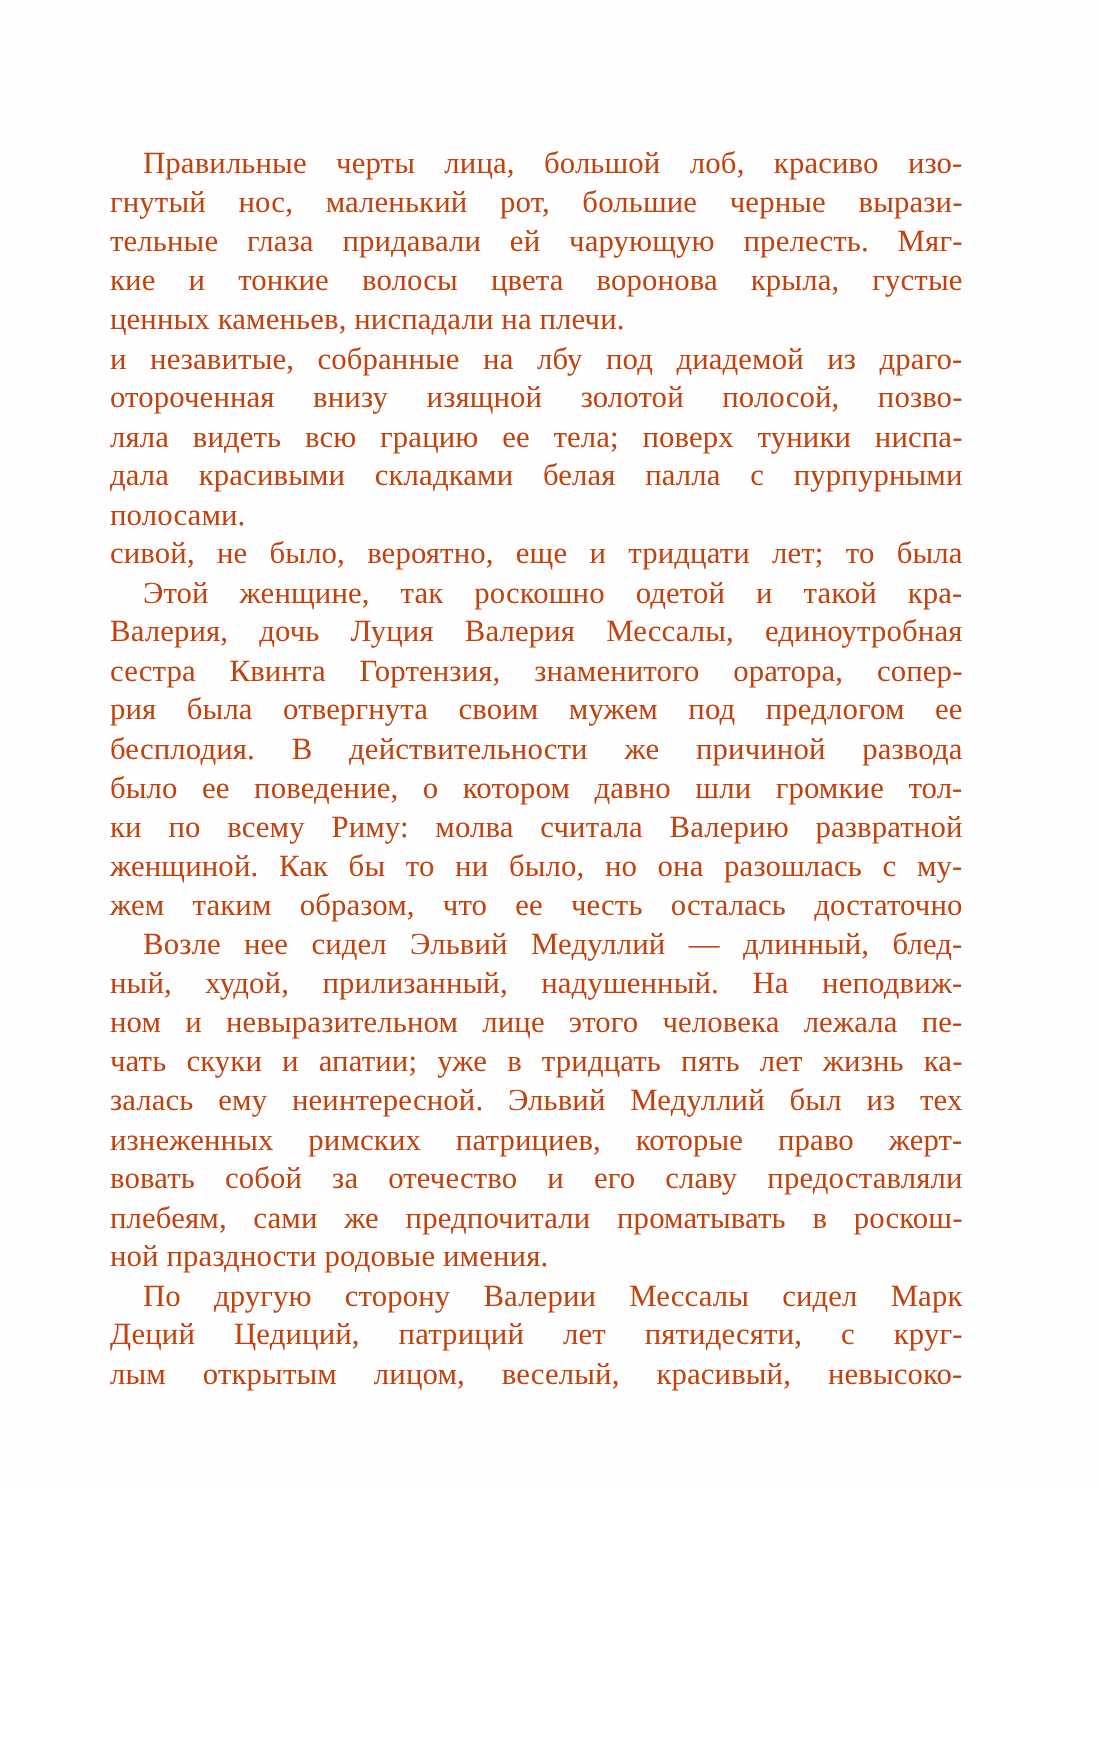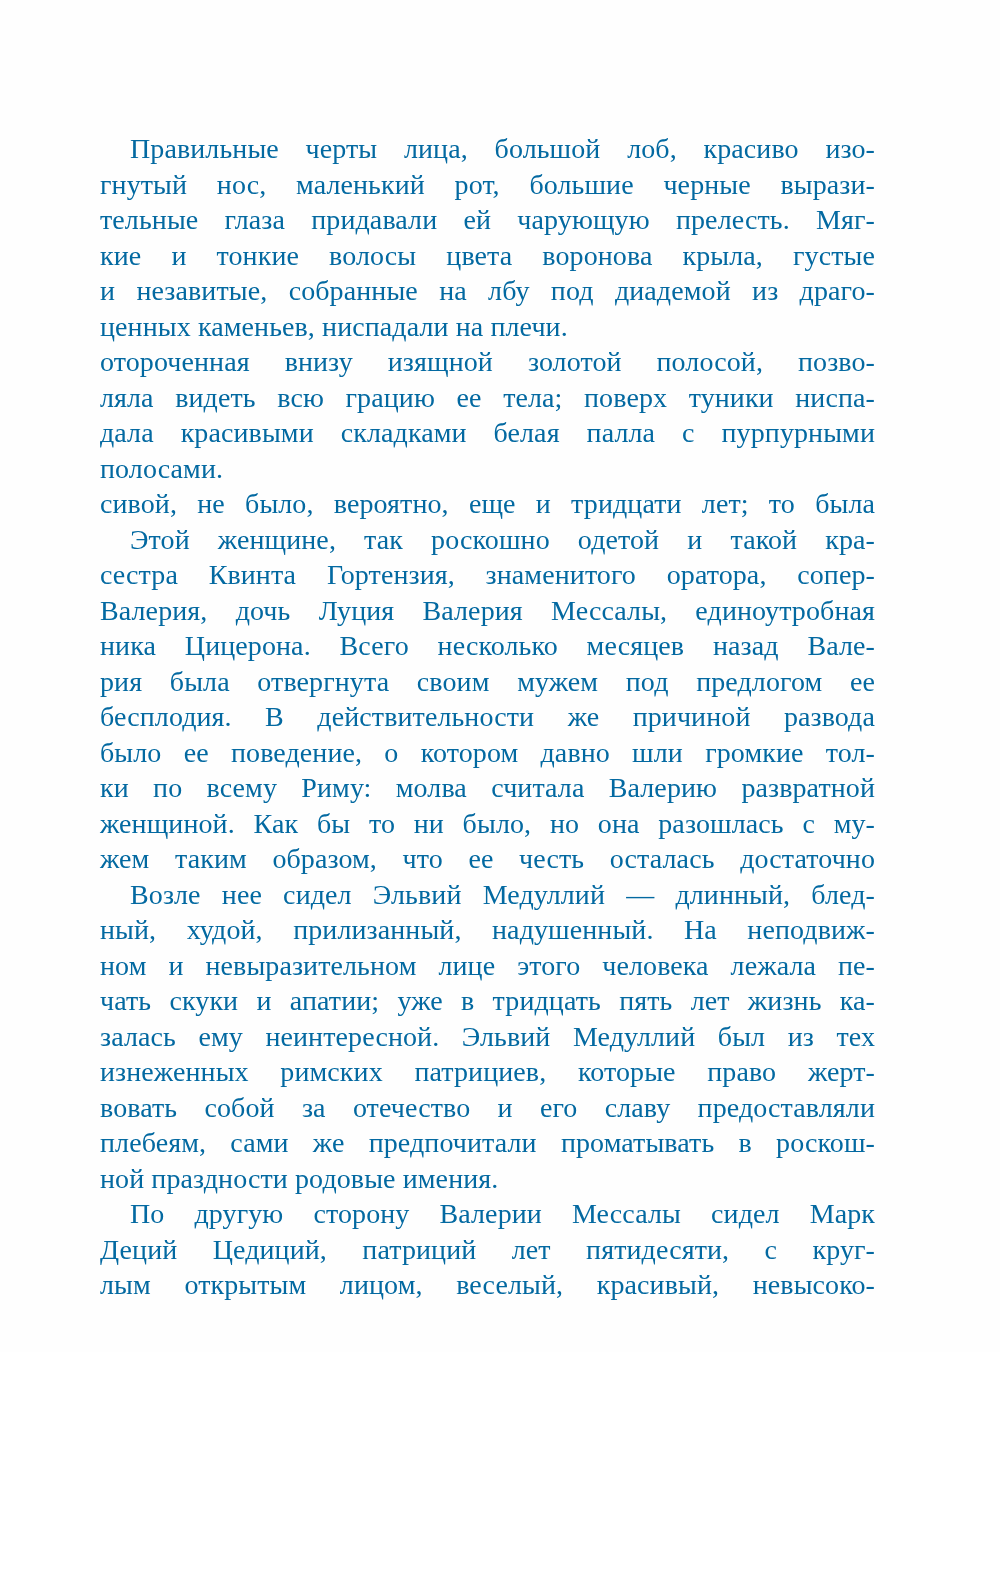--- a/index.html
+++ b/index.html
@@ -7,21 +7,21 @@
     padding: 0;
     background: #ffffff;
   }
   .page {
     position: relative;
     width: 1000px;
     height: 1352px;
     background: #fefefe;
     overflow: hidden;
     font-family: "Liberation Serif", "DejaVu Serif", serif;
-    color: #0369a1;
+    color: #c2410c;
   }
   .text-block {
     position: absolute;
     left: 100px;
     top: 131px;
     width: 775px;
   }
   .line {
     font-size: 28px;
     line-height: 35.5px;
@@ -57,31 +57,30 @@
 </style>
 </head>
 <body>
 
 <div class="page">
   <div class="text-block">
       <div class="line indent">Правильные черты лица, большой лоб, красиво изо-</div>
       <div class="line">гнутый нос, маленький рот, большие черные вырази-</div>
       <div class="line">тельные глаза придавали ей чарующую прелесть. Мяг-</div>
       <div class="line">кие и тонкие волосы цвета воронова крыла, густые</div>
+      <div class="line para-end">ценных каменьев, ниспадали на плечи.</div>
       <div class="line">и незавитые, собранные на лбу под диадемой из драго-</div>
-      <div class="line para-end">ценных каменьев, ниспадали на плечи.</div>
       <div class="line">отороченная внизу изящной золотой полосой, позво-</div>
       <div class="line">ляла видеть всю грацию ее тела; поверх туники ниспа-</div>
       <div class="line">дала красивыми складками белая палла с пурпурными</div>
       <div class="line para-end">полосами.</div>
       <div class="line">сивой, не было, вероятно, еще и тридцати лет; то была</div>
       <div class="line indent">Этой женщине, так роскошно одетой и такой кра-</div>
+      <div class="line">Валерия, дочь Луция Валерия Мессалы, единоутробная</div>
       <div class="line">сестра Квинта Гортензия, знаменитого оратора, сопер-</div>
-      <div class="line">Валерия, дочь Луция Валерия Мессалы, единоутробная</div>
-      <div class="line">ника Цицерона. Всего несколько месяцев назад Вале-</div>
       <div class="line">рия была отвергнута своим мужем под предлогом ее</div>
       <div class="line">бесплодия. В действительности же причиной развода</div>
       <div class="line">было ее поведение, о котором давно шли громкие тол-</div>
       <div class="line">ки по всему Риму: молва считала Валерию развратной</div>
       <div class="line">женщиной. Как бы то ни было, но она разошлась с му-</div>
       <div class="line">жем таким образом, что ее честь осталась достаточно</div>
       <div class="line indent">Возле нее сидел Эльвий Медуллий — длинный, блед-</div>
       <div class="line">ный, худой, прилизанный, надушенный. На неподвиж-</div>
       <div class="line">ном и невыразительном лице этого человека лежала пе-</div>
       <div class="line">чать скуки и апатии; уже в тридцать пять лет жизнь ка-</div>

